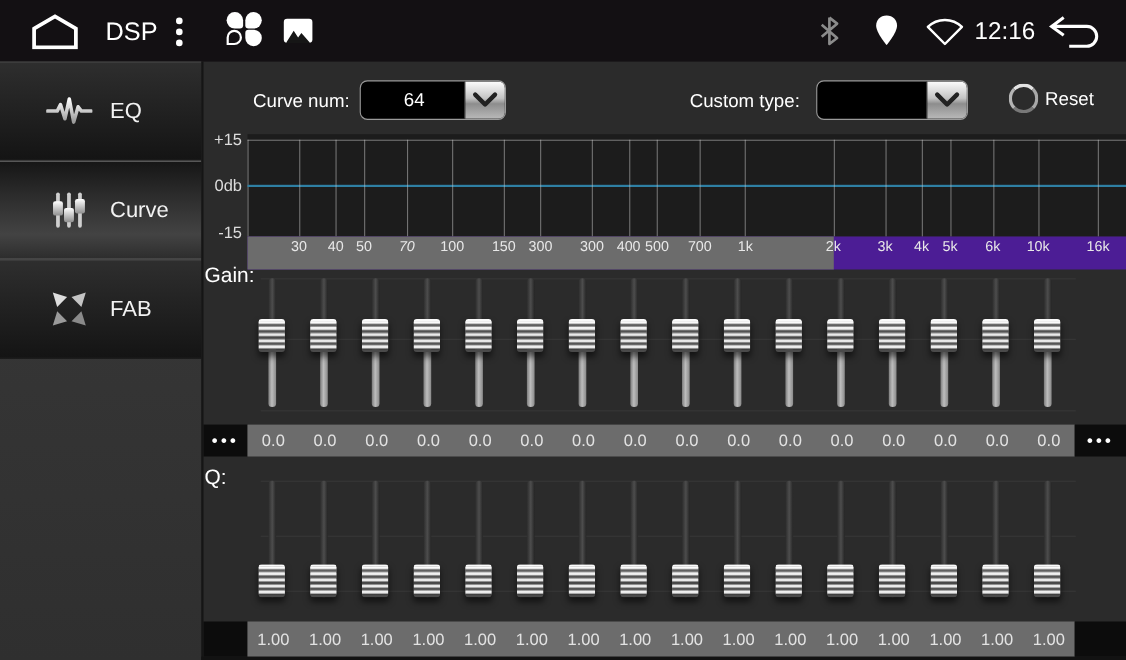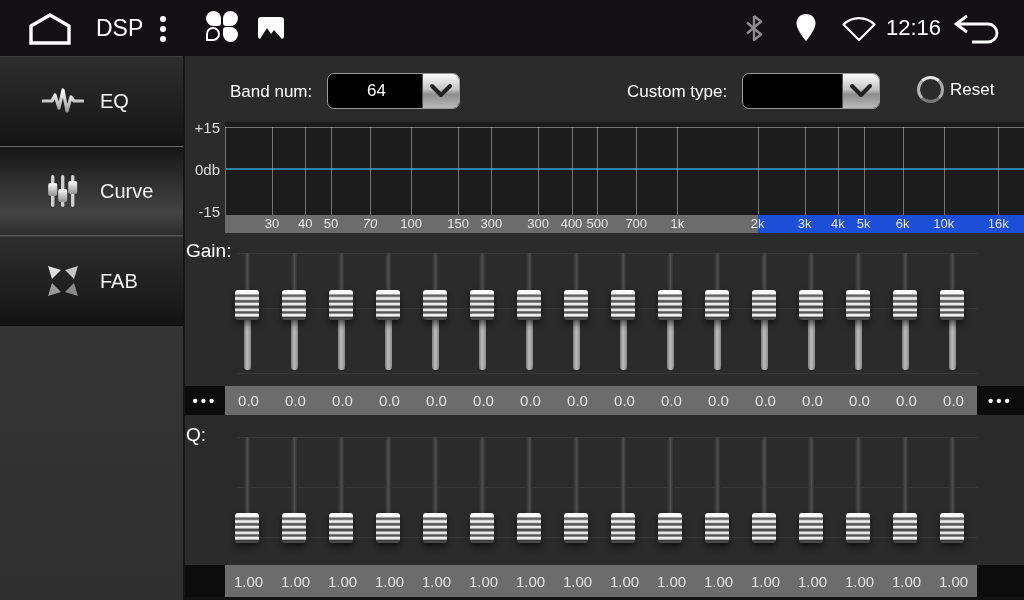--- a/index.html
+++ b/index.html
@@ -36,21 +36,21 @@
      background:linear-gradient(180deg,#fdfdfd,#c4c4c4 45%,#8d8d8d 60%,#b9b9b9);display:flex;align-items:center;justify-content:center;}
   #reset-radio{width:21px;height:21px;border-radius:50%;border:3.5px solid;border-color:#e2e2e2 #a8a8a8 #787878 #b5b5b5;background:transparent;}
 
   
   .ylab{width:40px;text-align:right;font-size:15px;color:#dcdcdc;}
   #plot{left:225px;top:122px;width:799px;height:93px;background:#1c1c1c;}
   .vline{position:absolute;top:5px;bottom:0;width:1px;background:rgba(200,200,200,.5);}
   #plot-topline{position:absolute;left:0;right:0;top:5px;height:1px;background:rgba(200,200,200,.5);}
   #plot-leftline{position:absolute;left:0;top:5px;bottom:0;width:1px;background:rgba(200,200,200,.5);}
   #zero-line{position:absolute;left:0;right:0;top:46px;height:2px;background:#2e7fa3;}
-  #freq-strip{left:225px;top:215px;width:799px;height:18px;background:#1d4ed8;}
+  #freq-strip{left:225px;top:215px;width:799px;height:30px;background:#4c1d95;}
   #freq-hl{position:absolute;left:0;top:0;bottom:0;background:#6c6c6c;}
   .freq-label{position:absolute;top:1px;transform:translateX(-50%);font-size:13px;color:#e8e8e8;white-space:nowrap;}
 
   
   .sec-label{font-size:19px;color:#fff;}
   .panel{position:absolute;}
   .hline{position:absolute;left:12px;right:12px;height:1px;background:rgba(255,255,255,.06);}
   .slider{position:absolute;top:0;width:47px;height:100%;}
   .trk{position:absolute;left:50%;width:7px;margin-left:-3.5px;border-radius:4px;}
   .trk.dark{background:linear-gradient(90deg,#2c2c2c,#4d4d4d 50%,#262626);}
@@ -162,21 +162,21 @@
           <polygon points="33,3 29,16 20,7" fill="#c4c4c4"></polygon>
           <polygon points="3,33 7,20 16,29" fill="#9a9a9a"></polygon>
           <polygon points="33,33 20,29 29,20" fill="#8a8a8a"></polygon>
         </svg>
       </div>
       <div class="side-label">FAB</div>
     </div>
   </div>
   <div id="divider" class="abs"></div>
 
-  <div class="abs ctl-label" style="left:230px;top:82px;">Band num:</div>
+  <div class="abs ctl-label" style="left:230px;top:82px;">Curve num:</div>
   <div class="abs dropdown" style="left:327px;top:73px;width:133px;">
     <div class="dd-value" style="width:97px;">64</div>
     <div class="dd-btn">
       <svg width="24" height="16" viewBox="0 0 24 16">
           <path d="M3 3 L12 12 L21 3" fill="none" stroke="#222" stroke-width="4" stroke-linecap="round" stroke-linejoin="round"></path>
         </svg>
     </div>
   </div>
 
   <div class="abs ctl-label" style="left:627px;top:82px;">Custom type:</div>

